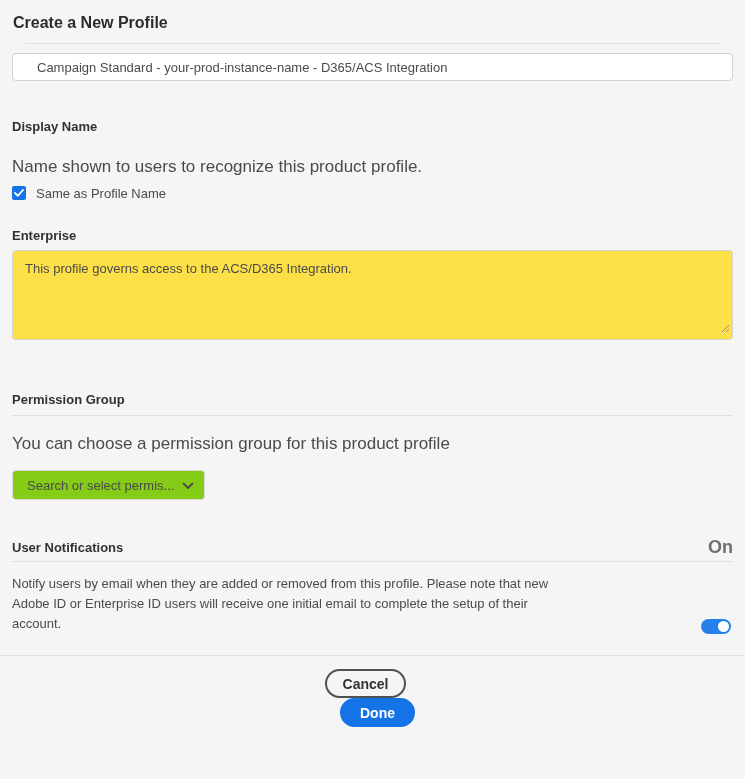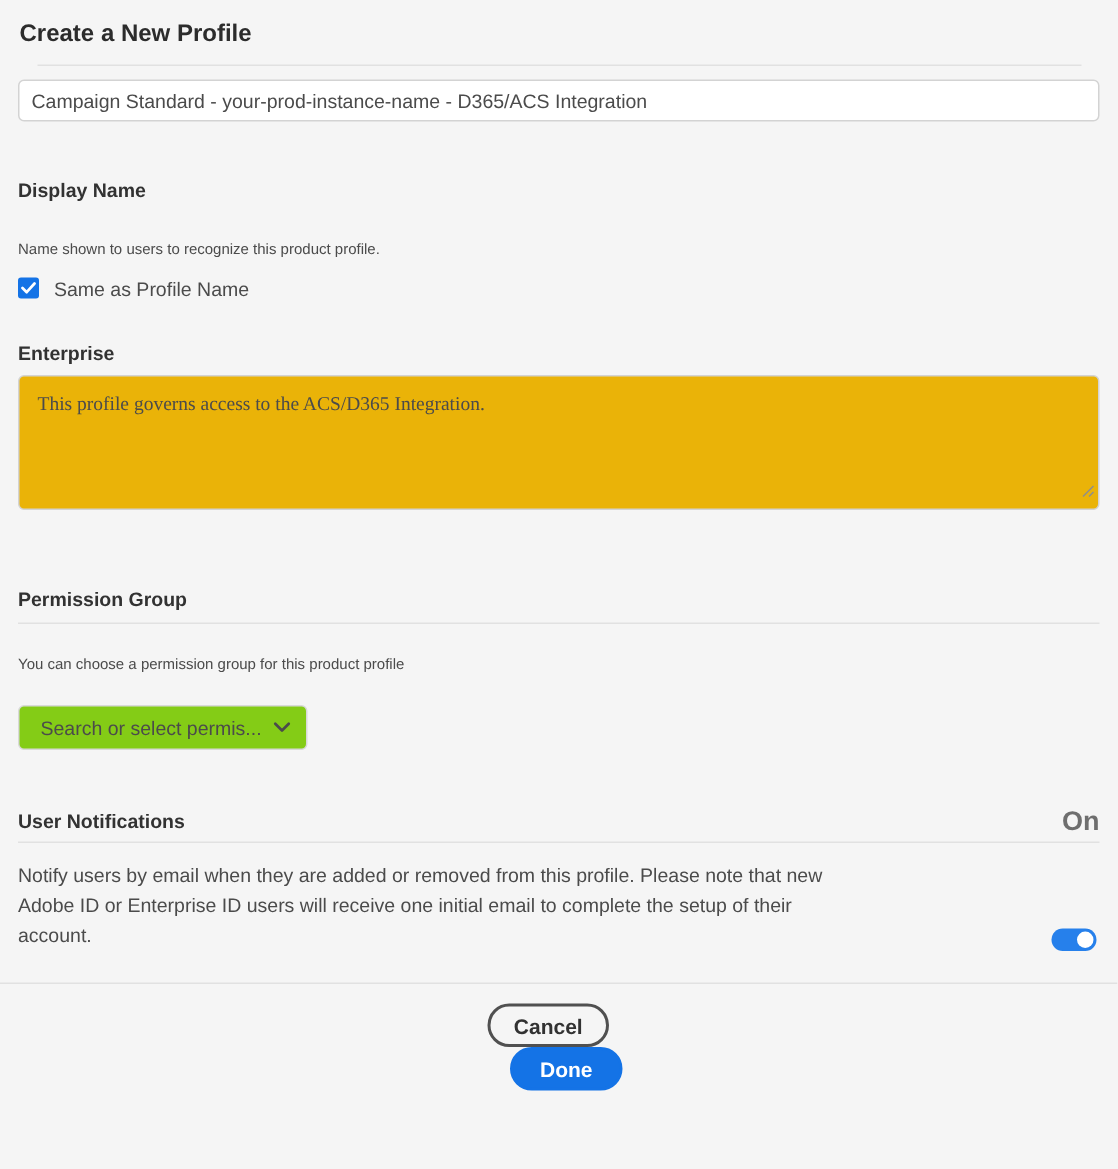--- a/index.html
+++ b/index.html
@@ -22,45 +22,45 @@
   .main { padding: 0 12px; }
 
   .field-label {
     font-size: 13px; font-weight: bold; color: #323232; line-height: 15px;
   }
   .lbl-profile-name { margin-top: 57px; }
   .lbl-display-name { margin-top: 38px; }
   .lbl-description  { margin-top: 27px; }
   .lbl-permission   { margin-top: 52px; }
 
-  .help-text { font-size: 10px; color: #4b4b4b; line-height: 16px; }
+  .help-text { font-size: 17px; color: #4b4b4b; line-height: 16px; }
 
   .text-input {
     display: block; width: 100%; height: 28px; margin-top: 9px;
     background: #ffffff; border: 1px solid #d3d3d3; border-radius: 4px;
-    padding: 0 8px; font-family: "Liberation Sans", sans-serif;
+    padding: 0 24px; font-family: "Liberation Sans", sans-serif;
     font-size: 13px; color: #4b4b4b; outline: none;
   }
 
   .dn-help { margin-top: 25px; }
 
-  .checkbox-row { margin-top: 10px; display: flex; align-items: flex-start; height: 16px; }
+  .checkbox-row { margin-top: 10px; display: flex; align-items: center; height: 16px; }
   .checkbox {
     width: 14px; height: 14px; border-radius: 2px; background: #1473e6;
     display: inline-flex; align-items: center; justify-content: center;
     cursor: pointer; flex: 0 0 auto;
   }
   .checkbox svg { display: block; }
   .checkbox-label { margin-left: 10px; font-size: 13px; color: #4b4b4b; }
 
   .textarea-wrap { position: relative; margin-top: 7px; }
   .textarea {
     display: block; width: 100%; height: 90px; resize: none;
-    background: #eab308; border: 1px solid #d3d3d3; border-radius: 4px;
-    padding: 10px 12px; font-family: Liberation Serif, serif;
+    background: #fde047; border: 1px solid #d3d3d3; border-radius: 4px;
+    padding: 10px 12px; font-family: Liberation Sans, sans-serif;
     font-size: 13px; color: #4b4b4b; line-height: 16px; outline: none;
   }
   .resize-handle { position: absolute; right: 3px; bottom: 3px; pointer-events: none; }
 
   .pg-divider { margin-top: 8px; }
   .pg-help { margin-top: 20px; }
 
   .dropdown {
     margin-top: 18px; width: 193px; height: 30px;
     background: #84cc16; border: 1px solid #d9d9d9; border-radius: 4px;

